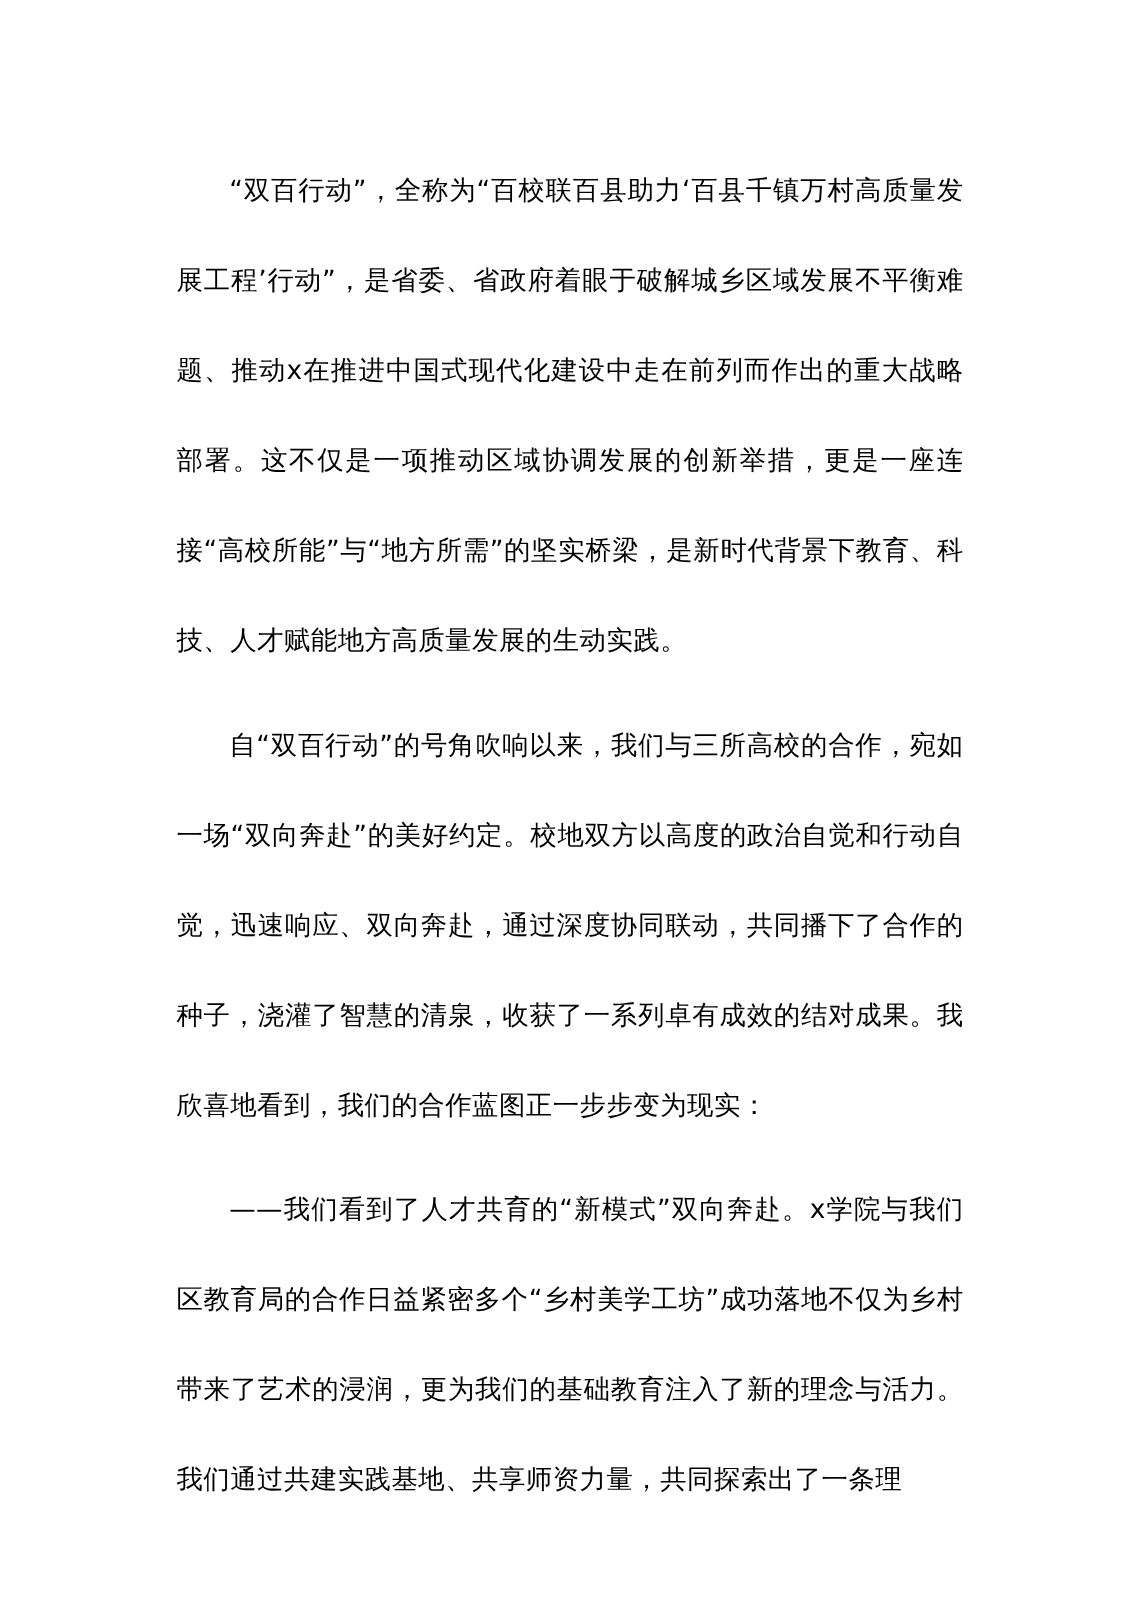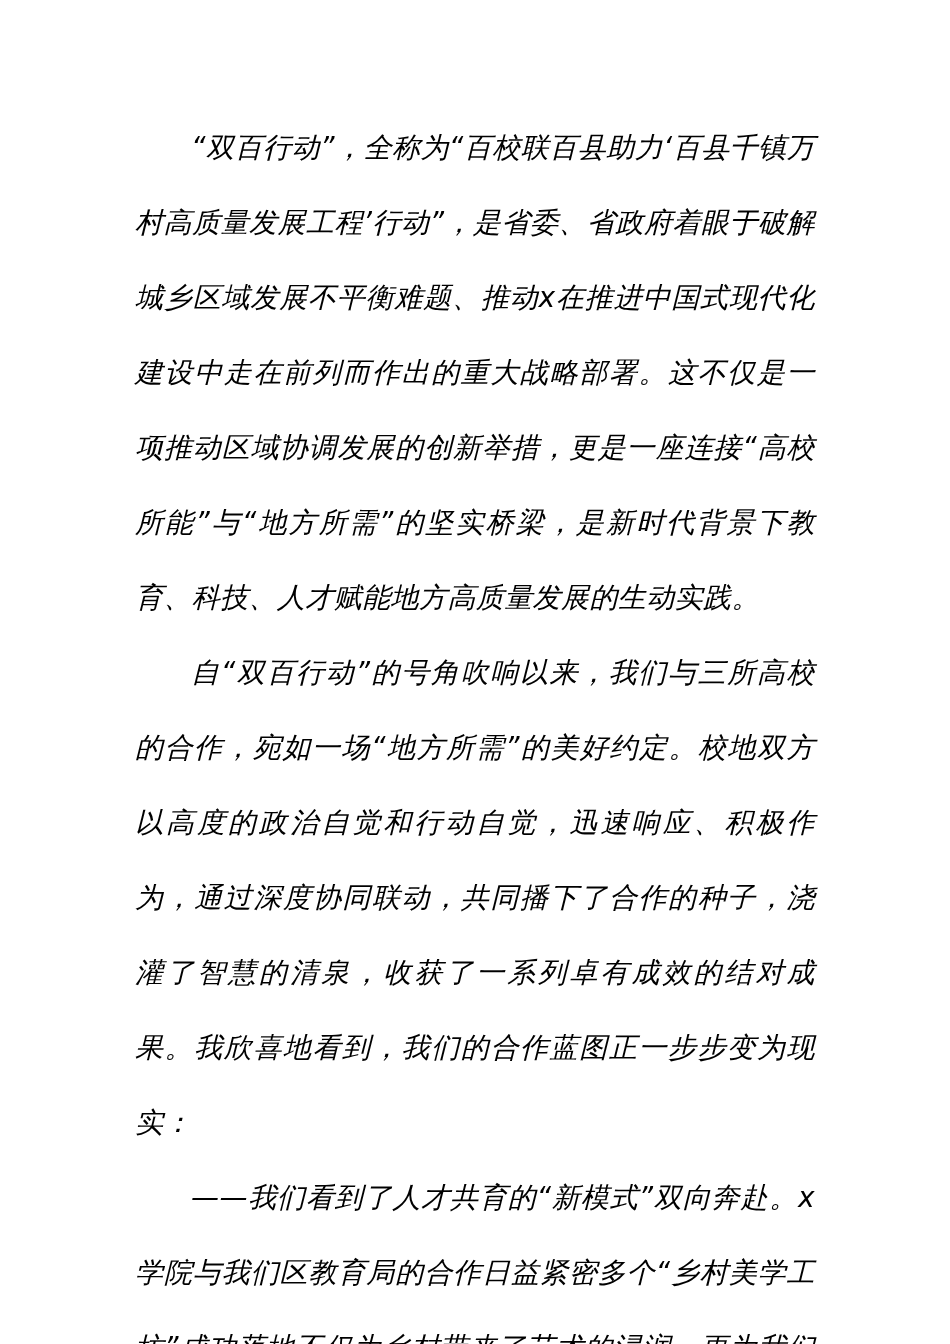--- a/index.html
+++ b/index.html
@@ -19,36 +19,35 @@
     width: 950px;
     height: 1344px;
     box-sizing: border-box;
     padding: 110px 135px 0 135px;
     background: #ffffff;
   }
   .doc-body {
     width: 680px;
   }
   .para {
-    font-size: 28px;
+    font-size: 22px;
     line-height: 75px;
     text-align: justify;
     text-justify: inter-ideograph;
     text-indent: 2em;
-    margin: 0;
+    margin: 12px;
     letter-spacing: 0.4px;
     word-break: break-all;
-    font-style: italic;
   }
   .para + .para {
     margin-top: 0;
   }
 </style>
 </head>
 <body>
 
 <div class="page">
   <div class="doc-body">
     <p class="para">“双百行动”，全称为“百校联百县助力‘百县千镇万村高质量发展工程’行动”，是省委、省政府着眼于破解城乡区域发展不平衡难题、推动x在推进中国式现代化建设中走在前列而作出的重大战略部署。这不仅是一项推动区域协调发展的创新举措，更是一座连接“高校所能”与“地方所需”的坚实桥梁，是新时代背景下教育、科技、人才赋能地方高质量发展的生动实践。</p>
-    <p class="para">自“双百行动”的号角吹响以来，我们与三所高校的合作，宛如一场“地方所需”的美好约定。校地双方以高度的政治自觉和行动自觉，迅速响应、积极作为，通过深度协同联动，共同播下了合作的种子，浇灌了智慧的清泉，收获了一系列卓有成效的结对成果。我欣喜地看到，我们的合作蓝图正一步步变为现实：</p>
+    <p class="para">自“双百行动”的号角吹响以来，我们与三所高校的合作，宛如一场“双向奔赴”的美好约定。校地双方以高度的政治自觉和行动自觉，迅速响应、双向奔赴，通过深度协同联动，共同播下了合作的种子，浇灌了智慧的清泉，收获了一系列卓有成效的结对成果。我欣喜地看到，我们的合作蓝图正一步步变为现实：</p>
     <p class="para">——我们看到了人才共育的“新模式”双向奔赴。x学院与我们区教育局的合作日益紧密多个“乡村美学工坊”成功落地不仅为乡村带来了艺术的浸润，更为我们的基础教育注入了新的理念与活力。我们通过共建实践基地、共享师资力量，共同探索出了一条理</p>
   </div>
 </div>
 
 </body></html>

